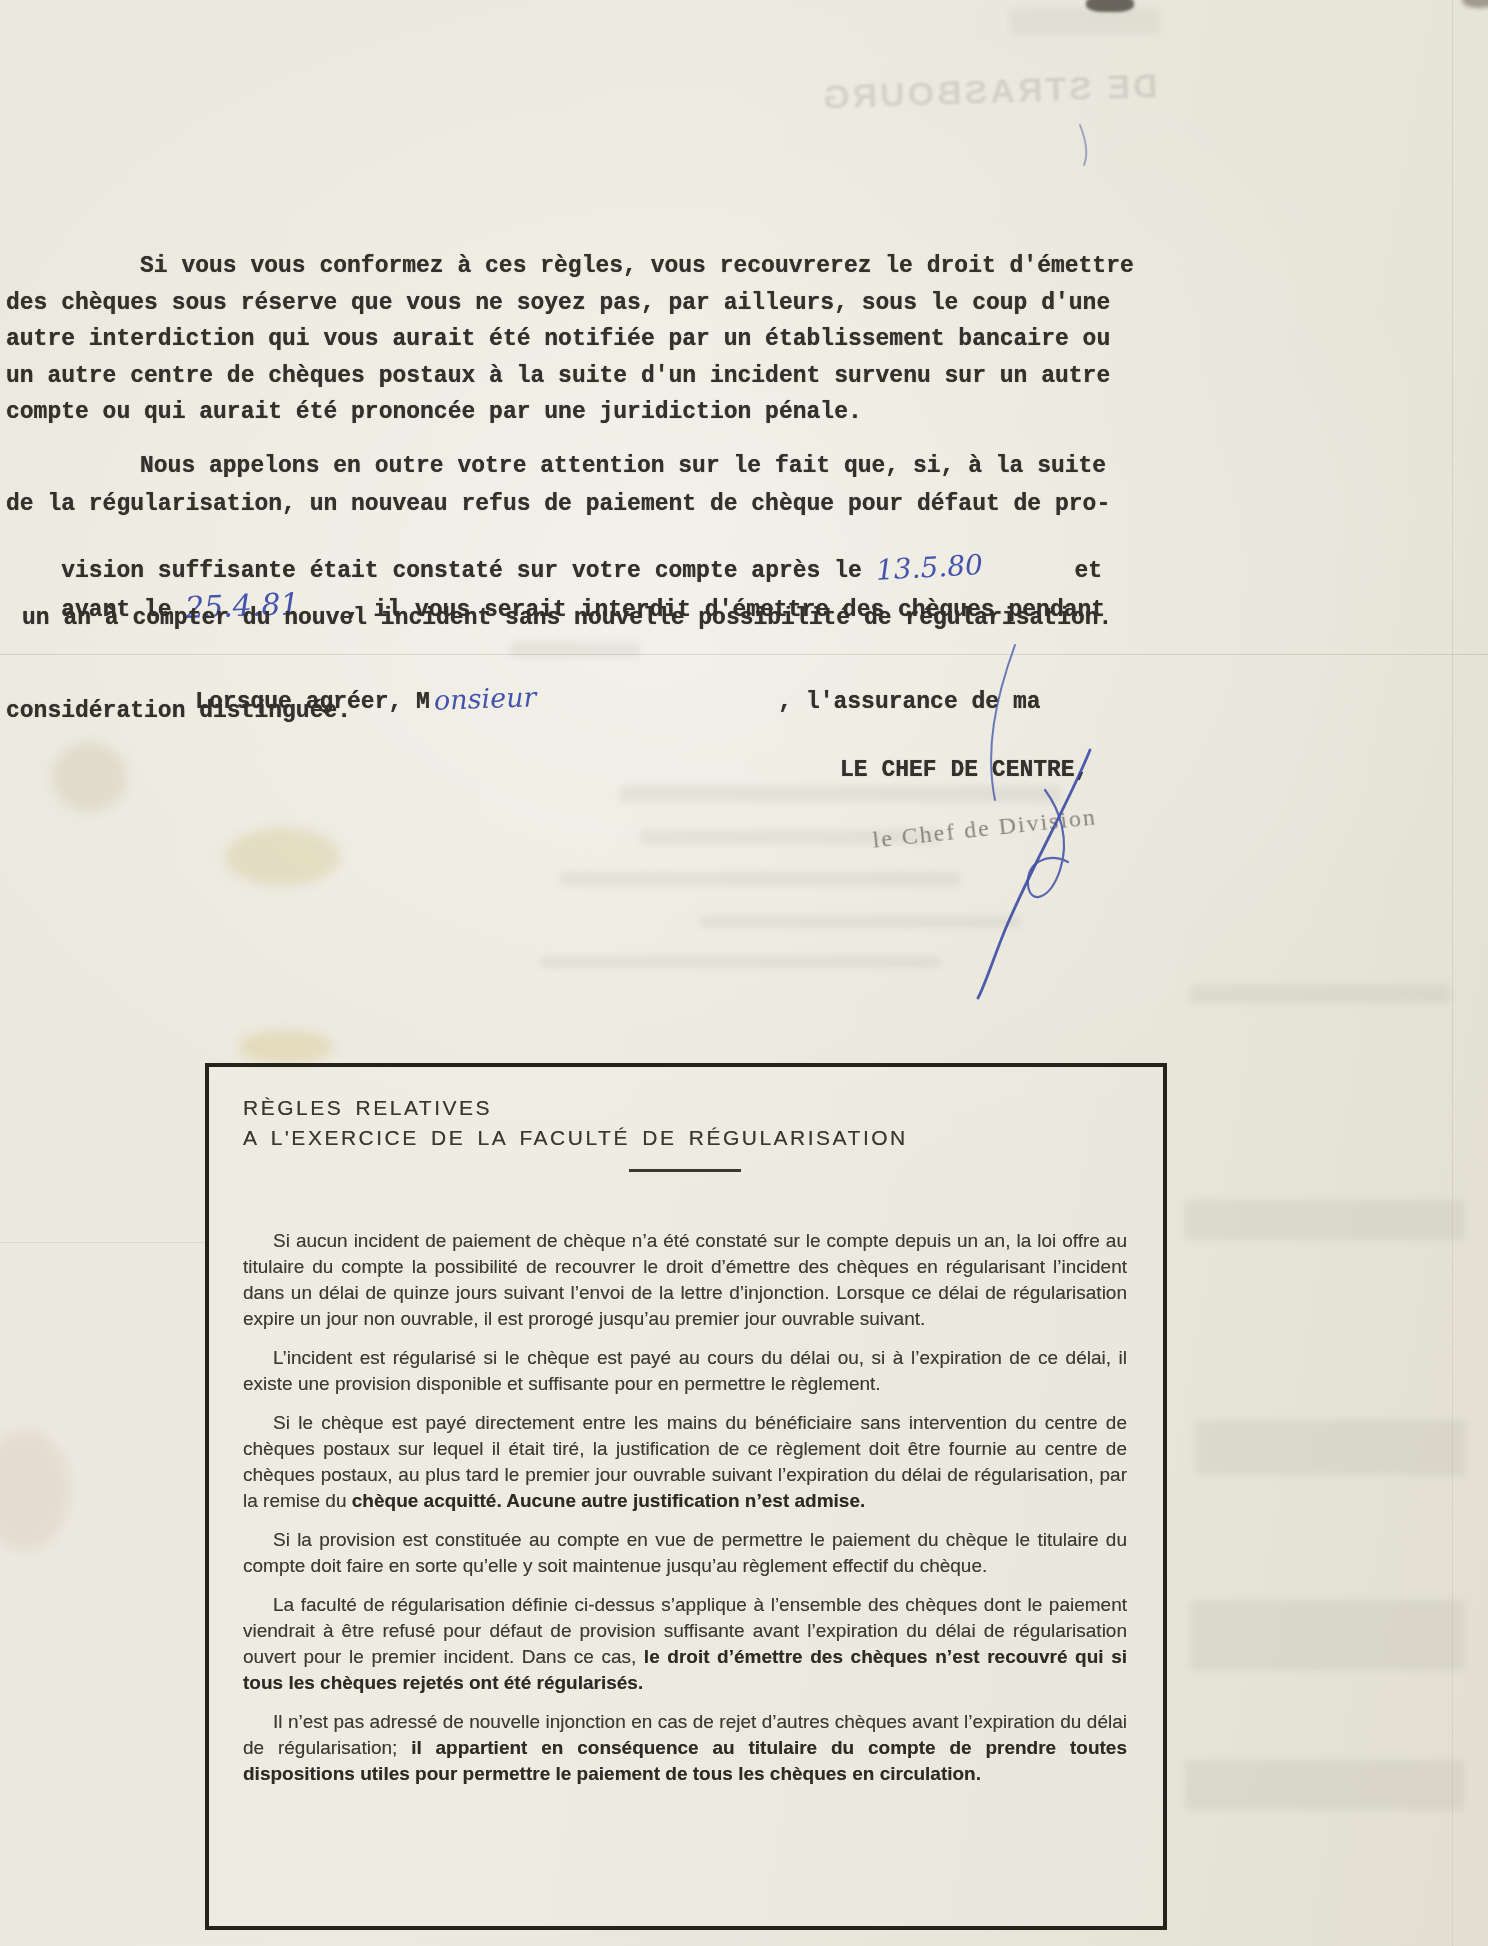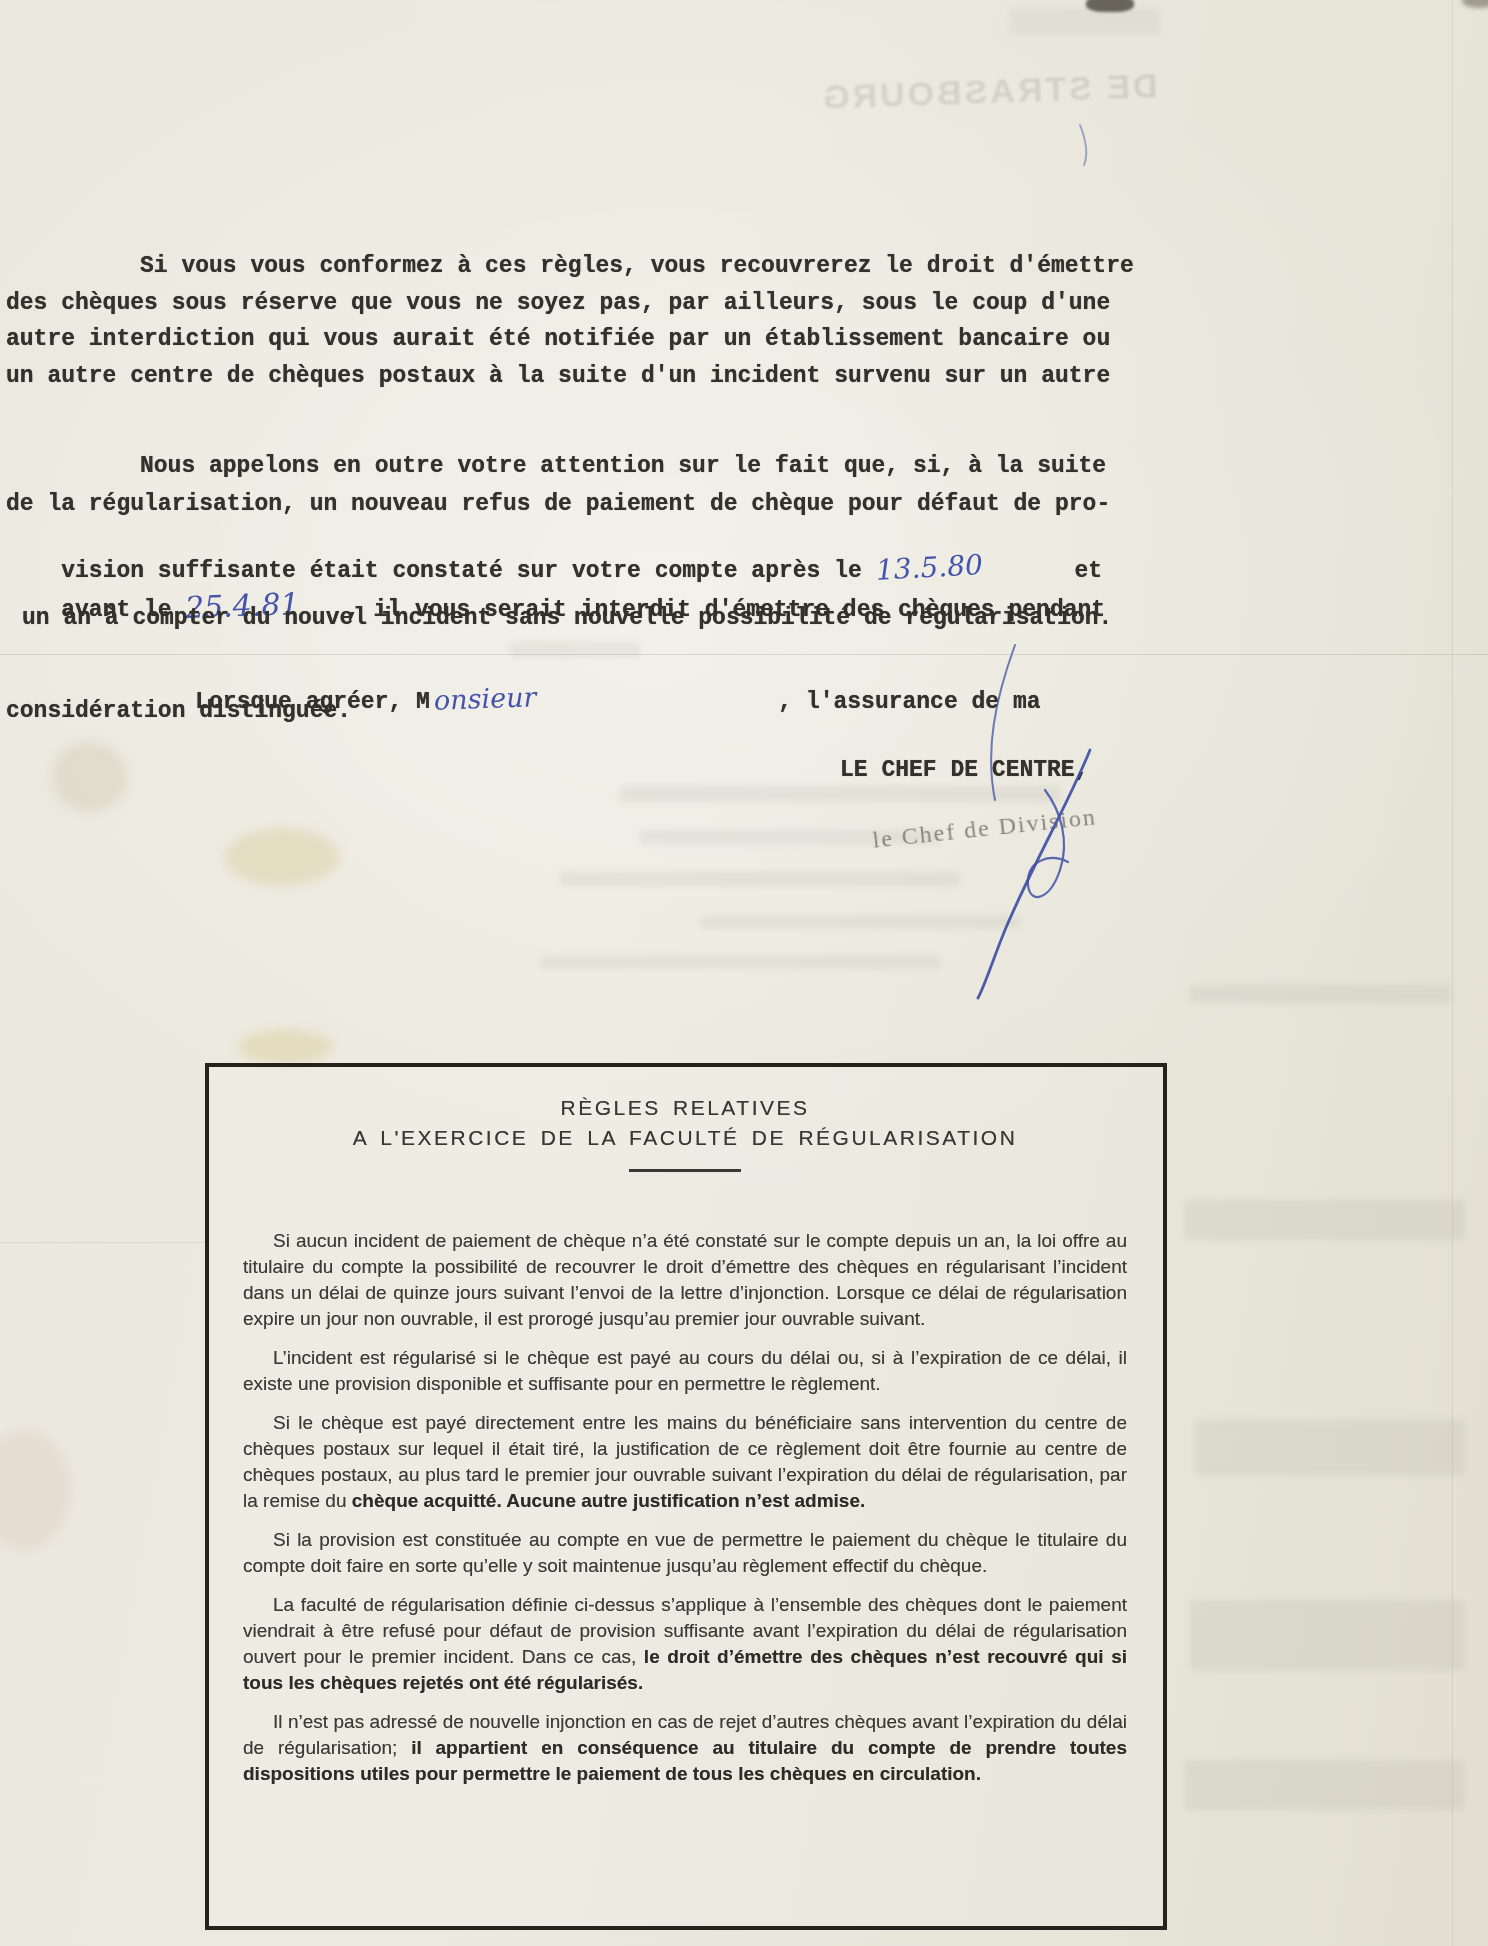--- a/index.html
+++ b/index.html
@@ -46,21 +46,21 @@
   .rules-box{
     position:absolute;
     left:205px; top:1063px;
     width:954px; height:859px;
     border:4px solid #26231d;
     background:rgba(255,255,255,0.12);
     box-sizing:content-box;
   }
   .rules-inner{ padding:26px 36px 0 34px; }
   .rtitle{
-    text-align:center;
+    text-align:left;
     font-size:21px;
     color:#3b3831;
     letter-spacing:2.5px;
     word-spacing:4px;
     line-height:30px;
     text-shadow:0 0 0.5px rgba(55,52,45,0.6);
   }
   .title-rule{
     width:112px;height:3px;background:#3b3831;
     margin:16px auto 56px auto;
@@ -116,20 +116,21 @@
   <div class="stain" style="left:1462px;top:-6px;width:34px;height:14px;background:rgba(90,84,72,0.5);filter:blur(2px);"></div>
 
   <div class="crease" style="left:0;top:654px;width:1488px;height:1px;opacity:.6;"></div>
   <div class="crease" style="left:0;top:1242px;width:205px;height:1px;opacity:.45;"></div>
   <div class="crease" style="left:1452px;top:0;width:1px;height:1946px;opacity:.4;"></div>
 
   <div class="tline" style="left:140px;top:253px;">Si vous vous conformez à ces règles, vous recouvrerez le droit d'émettre</div>
   <div class="tline" style="left:6px;top:290px;">des chèques sous réserve que vous ne soyez pas, par ailleurs, sous le coup d'une</div>
   <div class="tline" style="left:6px;top:363px;">un autre centre de chèques postaux à la suite d'un incident survenu sur un autre</div>
   <div class="tline" style="left:6px;top:326px;">autre interdiction qui vous aurait été notifiée par un établissement bancaire ou</div>
+  <div class="tline" style="left:6px;top:399px;">compte ou qui aurait été prononcée par une juridiction pénale.</div>
 
   <div class="tline" style="left:140px;top:453px;">Nous appelons en outre votre attention sur le fait que, si, à la suite</div>
   <div class="tline" style="left:6px;top:491px;">de la régularisation, un nouveau refus de paiement de chèque pour défaut de pro-</div>
   <div class="tline" style="left:6px;top:529px;">
     <span>vision suffisante était constaté sur votre compte après le </span><span class="hw" style="font-size:28px;transform:rotate(-3deg);">13.5.80</span><span style="margin-left:92px;">et</span>
   </div>
   <div class="tline" style="left:6px;top:567px;">
     <span>avant le </span><span class="hw" style="font-size:30px;transform:rotate(-2deg);">25.4.81</span><span style="margin-left:46px;">, il vous serait interdit d'émettre des chèques pendant</span>
   </div>
   <div class="tline" style="left:22px;top:605px;">un an à compter du nouvel incident sans nouvelle possibilité de régularisation.</div>

